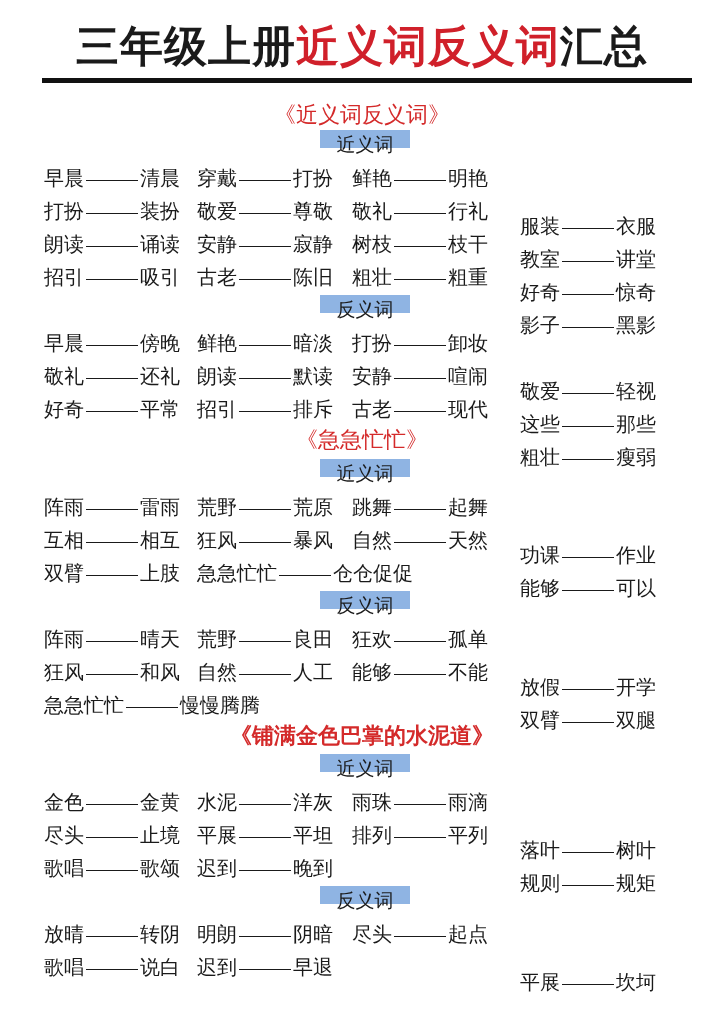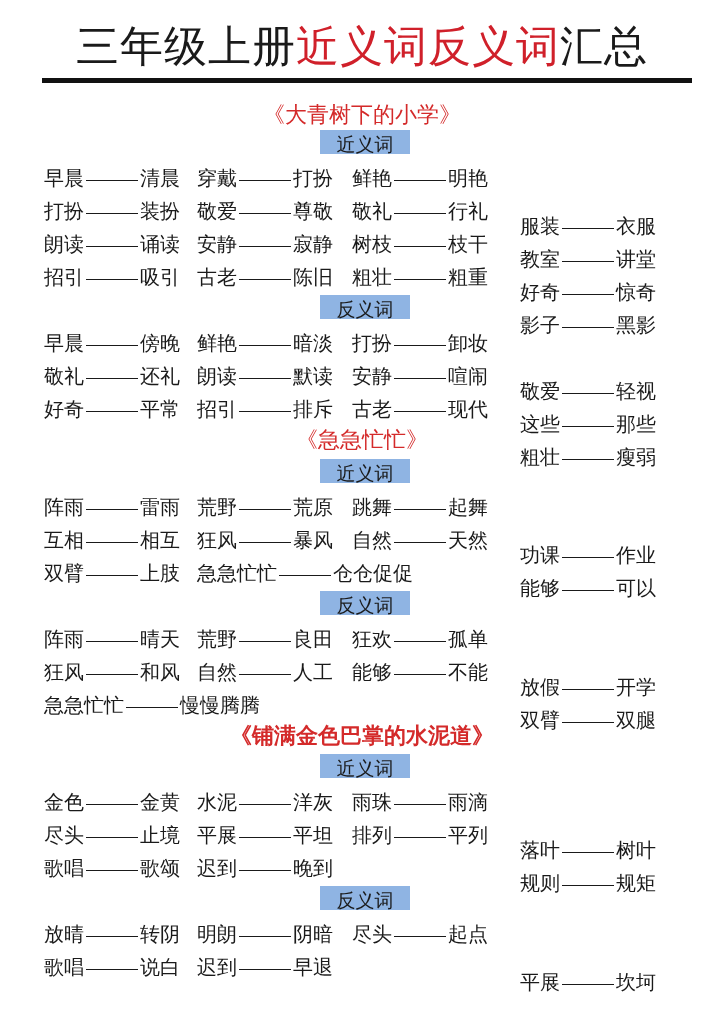--- a/index.html
+++ b/index.html
@@ -1,43 +1,43 @@
 <!DOCTYPE html>
 <html><head>
 <meta charset="utf-8">
 <style>
   html, body { margin:0; padding:0; background:#ffffff; }
   body { width:724px; height:1024px; position:relative; overflow:hidden;
          font-family:"DejaVu Serif", "Liberation Serif", serif; color:#1a1a1a; }
   .title { position:absolute; left:0; width:724px; top:18px; text-align:center;
-           font-size:43px; line-height:56px; letter-spacing:1px; font-weight:normal; }
+           font-size:43px; line-height:56px; letter-spacing:1px; font-weight:bold; }
   .title .red { color:#d0202a; }
   .rule { position:absolute; left:42px; width:650px; top:78px; height:5px; background:#111; }
   .sub { position:absolute; left:0; width:724px; text-align:center; color:#d42a2a;
          font-size:22px; line-height:28px; }
-  .label { position:absolute; left:320px; width:90px; height:24px; background:#8fb4e3;
+  .label { position:absolute; left:320px; width:90px; height:18px; background:#8fb4e3;
            text-align:center; font-size:19px; line-height:28px; color:#1a1a1a; }
   .row { position:absolute; left:36px; height:30px; font-size:20px; line-height:30px; white-space:nowrap; }
   .pair { position:absolute; top:0; white-space:nowrap; }
   .pair:nth-child(1) { left:8px; }
   .pair:nth-child(2) { left:161px; }
   .pair:nth-child(3) { left:316px; }
   .pair:nth-child(4) { left:484px;margin-top:48px; }
   .dash { display:inline-block; width:52px; height:1px; background:#1a1a1a; vertical-align:middle; margin:0 2px; position:relative; top:1px; }
 </style>
 </head>
 <body>
 
 <div class="title">
   <span>三年级上册</span><span class="red">近义词反义词</span><span>汇总</span>
 </div>
 <div class="rule"></div>
 
 <div id="content">
-    <div class="sub" style="top: 101px;">《大青树下的小学》</div>
+    <div class="sub" style="top: 101px;">《近义词反义词》</div>
     <div class="label" style="top: 130px;">近义词</div>
     <div class="row" style="top: 163px;">
       <span class="pair"><span>早晨</span><span class="dash"></span><span>清晨</span></span>
       <span class="pair"><span>穿戴</span><span class="dash"></span><span>打扮</span></span>
       <span class="pair"><span>鲜艳</span><span class="dash"></span><span>明艳</span></span>
       <span class="pair"><span>服装</span><span class="dash"></span><span>衣服</span></span>
     </div>
     <div class="row" style="top: 196px;">
       <span class="pair"><span>打扮</span><span class="dash"></span><span>装扮</span></span>
       <span class="pair"><span>敬爱</span><span class="dash"></span><span>尊敬</span></span>

